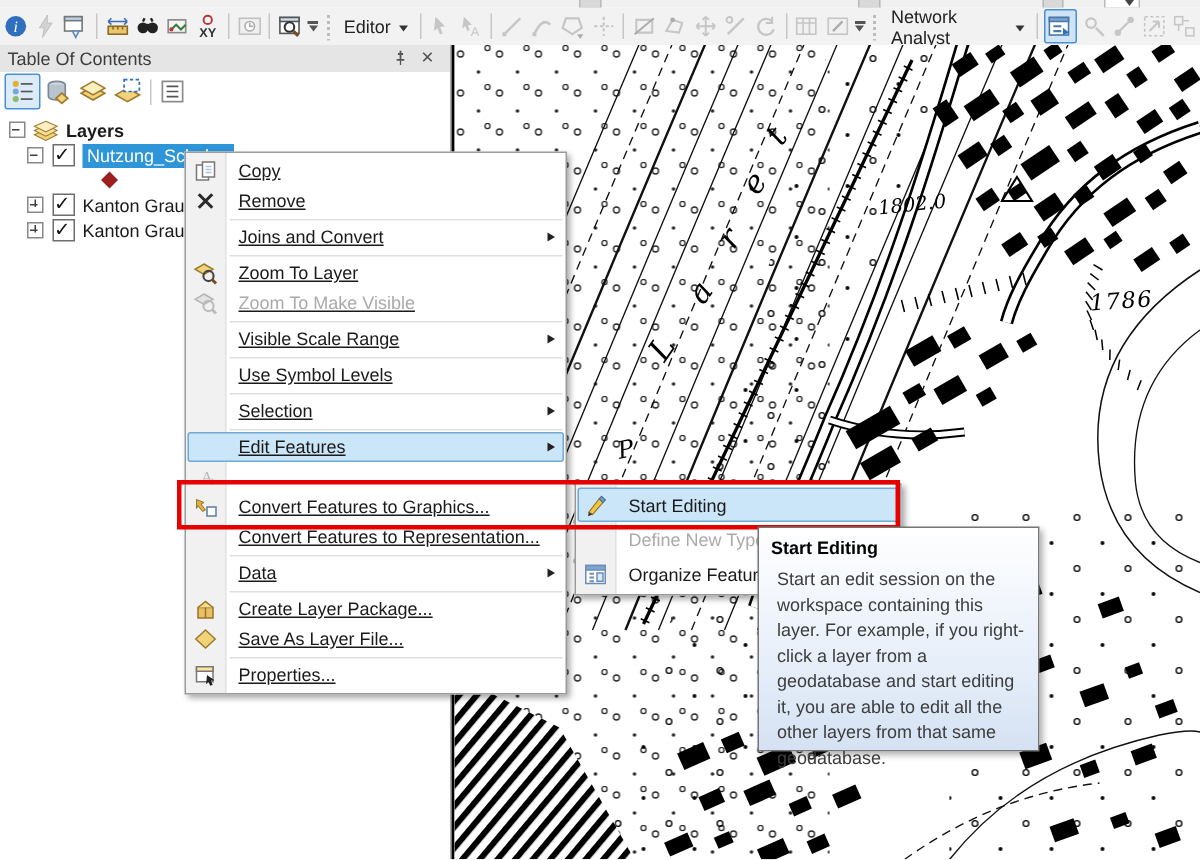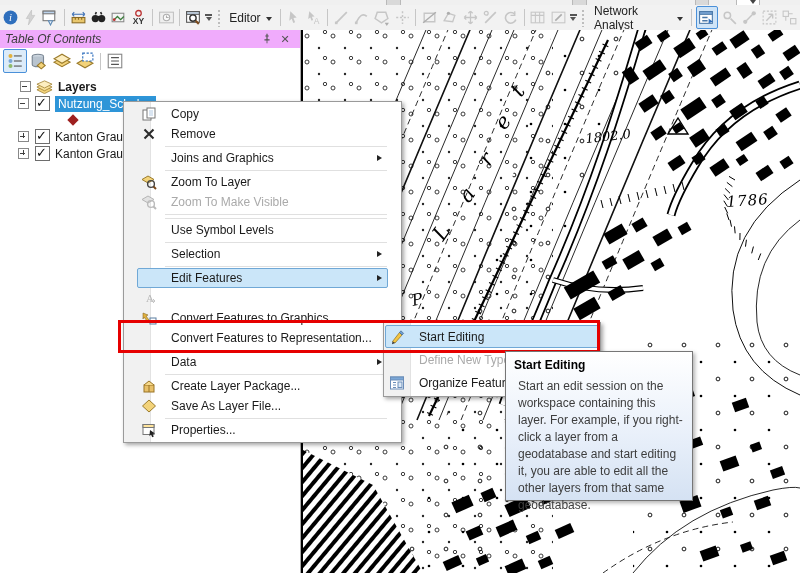--- a/index.html
+++ b/index.html
@@ -22,21 +22,21 @@
   .tbtn.disabled{opacity:.55;filter:grayscale(1);}
   .tbtn.active{border:1px solid #4a90d9;background:#cfe4f7;border-radius:2px;width:22px;height:21px;}
   .ddbtn{display:inline-flex;align-items:center;padding:2px 5px;color:#222;}
   .ddbtn .caret{width:0;height:0;border-left:3.5px solid transparent;border-right:3.5px solid transparent;border-top:4px solid #333;margin-left:5px;margin-top:2px;}
   .overflow{width:11px;height:18px;display:inline-flex;flex-direction:column;align-items:center;justify-content:center;}
   .overflow i{display:block;width:7px;height:1.5px;background:#555;margin-bottom:1px;}
   .overflow b{width:0;height:0;border-left:3.5px solid transparent;border-right:3.5px solid transparent;border-top:4px solid #555;}
 
   
   .toc{position:absolute;left:0;top:30px;width:300px;height:543px;background:#fff;border-right:1px solid #ababab;}
-  .toc-header{position:relative;height:18px;background:#f0abfc;color:#3c3c3c;padding-left:5px;line-height:18px;font-style:italic;}
+  .toc-header{position:relative;height:18px;background:#e5e5e5;color:#3c3c3c;padding-left:5px;line-height:18px;}
   .toc-header .hicon{position:absolute;top:2px;width:14px;height:14px;display:flex;align-items:center;justify-content:center;color:#555;}
   .toc-tools{height:26px;display:flex;align-items:center;padding-left:3px;}
   .tocbtn{width:22px;height:22px;display:inline-flex;align-items:center;justify-content:center;margin-right:1px;}
   .tocbtn svg{width:18px;height:18px;}
   .tocbtn.active{border:1px solid #4a90d9;background:#dcebf9;border-radius:2px;}
   .tree{position:relative;padding-top:4px;}
   .trow{position:relative;height:17px;display:flex;align-items:center;}
   .exp{position:relative;width:9px;height:9px;border:1px solid #888;background:#fff;flex:none;}
   .exp::before{content:"";position:absolute;left:1px;top:3.5px;width:5px;height:1px;background:#404040;}
   .exp.plus::after{content:"";position:absolute;left:3.5px;top:1px;width:1px;height:5px;background:#404040;}
@@ -58,21 +58,21 @@
   .mi{position:relative;height:20px;display:flex;align-items:center;}
   .mi .ic{width:26px;flex:none;display:flex;align-items:center;justify-content:center;z-index:1;}
   .mi .ic svg{width:16px;height:16px;}
   .mi .lbl{margin-left:9px;white-space:nowrap;z-index:1;}
   .mi .arrow{position:absolute;right:7px;top:7px;width:0;height:0;border-top:3.5px solid transparent;border-bottom:3.5px solid transparent;border-left:5px solid #222;}
   .mi.disabled .lbl{color:#aaa;}
   .mi.hl::before{content:"";position:absolute;left:1px;right:1px;top:0;bottom:0;background:#cbe6f9;border:1px solid #70a8d6;border-radius:2px;}
   .msep{height:4px;position:relative;}
   .msep::before{content:"";position:absolute;left:29px;right:2px;top:1.5px;height:1px;background:#e0e0e0;}
 
-  #ctx{left:123px;top:101px;width:253px;padding:2px 12px;}
+  #ctx{left:123px;top:101px;width:253px;padding:2px 0;text-decoration:underline;}
   #sub{left:383px;top:322px;width:216px;padding:2px 0;z-index:11;}
   #sub .mi{height:23px;}
 
   
   .redbox{position:absolute;left:118px;top:320px;width:476px;height:27px;border:3px solid #e60000;z-index:12;pointer-events:none;}
 
   
   .tooltip{position:absolute;left:505px;top:351px;width:188px;height:150px;z-index:13;
            background:linear-gradient(#ffffff,#e9f0fa 55%,#d5e2f3);border:1px solid #767676;
            box-shadow:2px 2px 4px rgba(0,0,0,.3);padding:6px 8px;box-sizing:border-box;}
@@ -338,21 +338,21 @@
       <span class="tsep"></span>
       <span class="tocbtn">
           <svg viewBox="0 0 16 16">
             <rect x="2" y="2" width="12" height="12" fill="#fff" stroke="#8a8a8a"></rect>
             <path d="M4.5 5 h7 M4.5 8 h7 M4.5 11 h7" stroke="#555"></path>
             <path d="M4 5 v0 M4 8 v0" stroke="#555"></path>
           </svg>
         </span>
     </div>
     <div class="tree">
-      <div class="trow" style="padding-left:20px;text-align:center;">
+      <div class="trow" style="padding-left:6px;text-align:center;">
         <span class="exp"></span>
         <svg class="layers-icon" viewBox="0 0 18 14">
           <path d="M1 10 L9 6 L17 10 L9 14 Z" fill="#f3d37a" stroke="#9c7c2c" stroke-width="0.8"></path>
           <path d="M1 7 L9 3 L17 7 L9 11 Z" fill="#f8e09a" stroke="#9c7c2c" stroke-width="0.8"></path>
           <path d="M1 4 L9 0.5 L17 4 L9 8 Z" fill="#fdeec0" stroke="#9c7c2c" stroke-width="0.8"></path>
         </svg>
         <span class="tlabel" style="font-weight:bold;">Layers</span>
       </div>
       <div class="trow" style="padding-left:18px;">
         <span class="exp"></span>
@@ -611,21 +611,21 @@
           <span class="ic">
             <svg viewBox="0 0 16 16">
               <path d="M3.5 3.5 L12.5 12.5 M12.5 3.5 L3.5 12.5" stroke="#2b2b2b" stroke-width="2.1"></path>
             </svg>
           </span>
           <span class="lbl">Remove</span>
         </div>
         <div class="msep"></div>
         <div class="mi">
           <span class="ic"></span>
-          <span class="lbl">Joins and Graphics</span>
+          <span class="lbl">Joins and Convert</span>
           <span class="arrow"></span>
         </div>
         <div class="msep"></div>
         <div class="mi">
           <span class="ic">
             <svg viewBox="0 0 16 16">
               <path d="M7 2 L13 5.5 L7 9 L1 5.5 Z" fill="#f3d37a" stroke="#9c7c2c"></path>
               <circle cx="10" cy="10" r="3.4" fill="none" stroke="#444" stroke-width="1.4"></circle>
               <path d="M12.5 12.5 L15 15" stroke="#7a4a1e" stroke-width="2"></path>
             </svg>
@@ -636,20 +636,25 @@
           <span class="ic">
             <svg viewBox="0 0 16 16">
               <path d="M7 2 L13 5.5 L7 9 L1 5.5 Z" fill="#e2e2e2" stroke="#b5b5b5"></path>
               <circle cx="10" cy="10" r="3.4" fill="none" stroke="#bbb" stroke-width="1.4"></circle>
               <path d="M12.5 12.5 L15 15" stroke="#bbb" stroke-width="2"></path>
             </svg>
           </span>
           <span class="lbl">Zoom To Make Visible</span>
         </div>
         <div class="msep"></div>
+        <div class="mi">
+          <span class="ic"></span>
+          <span class="lbl">Visible Scale Range</span>
+          <span class="arrow"></span>
+        </div>
         <div class="msep"></div>
         <div class="mi">
           <span class="ic"></span>
           <span class="lbl">Use Symbol Levels</span>
         </div>
         <div class="msep"></div>
         <div class="mi">
           <span class="ic"></span>
           <span class="lbl">Selection</span>
           <span class="arrow"></span>

